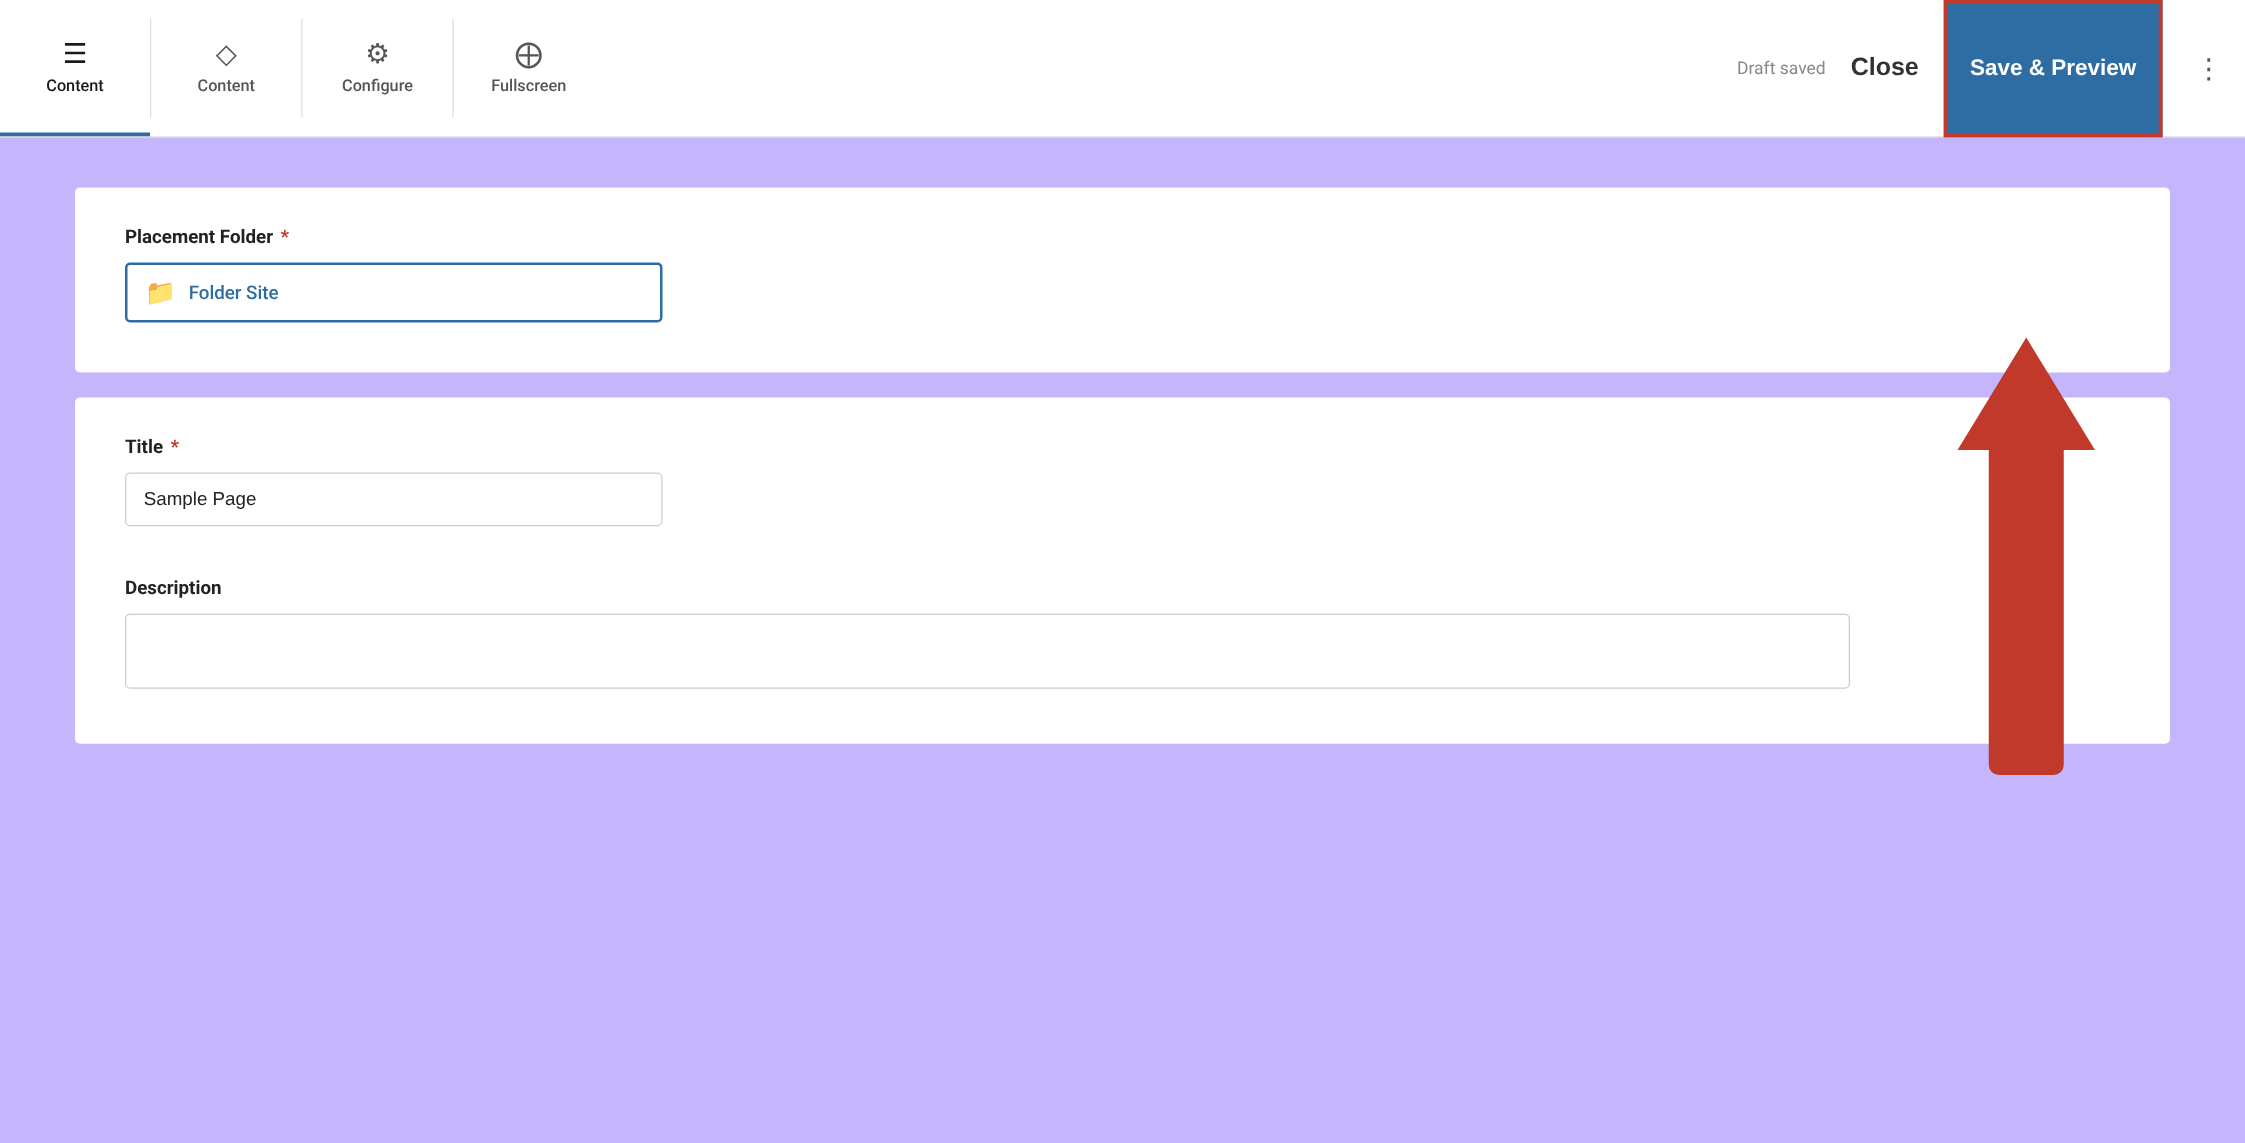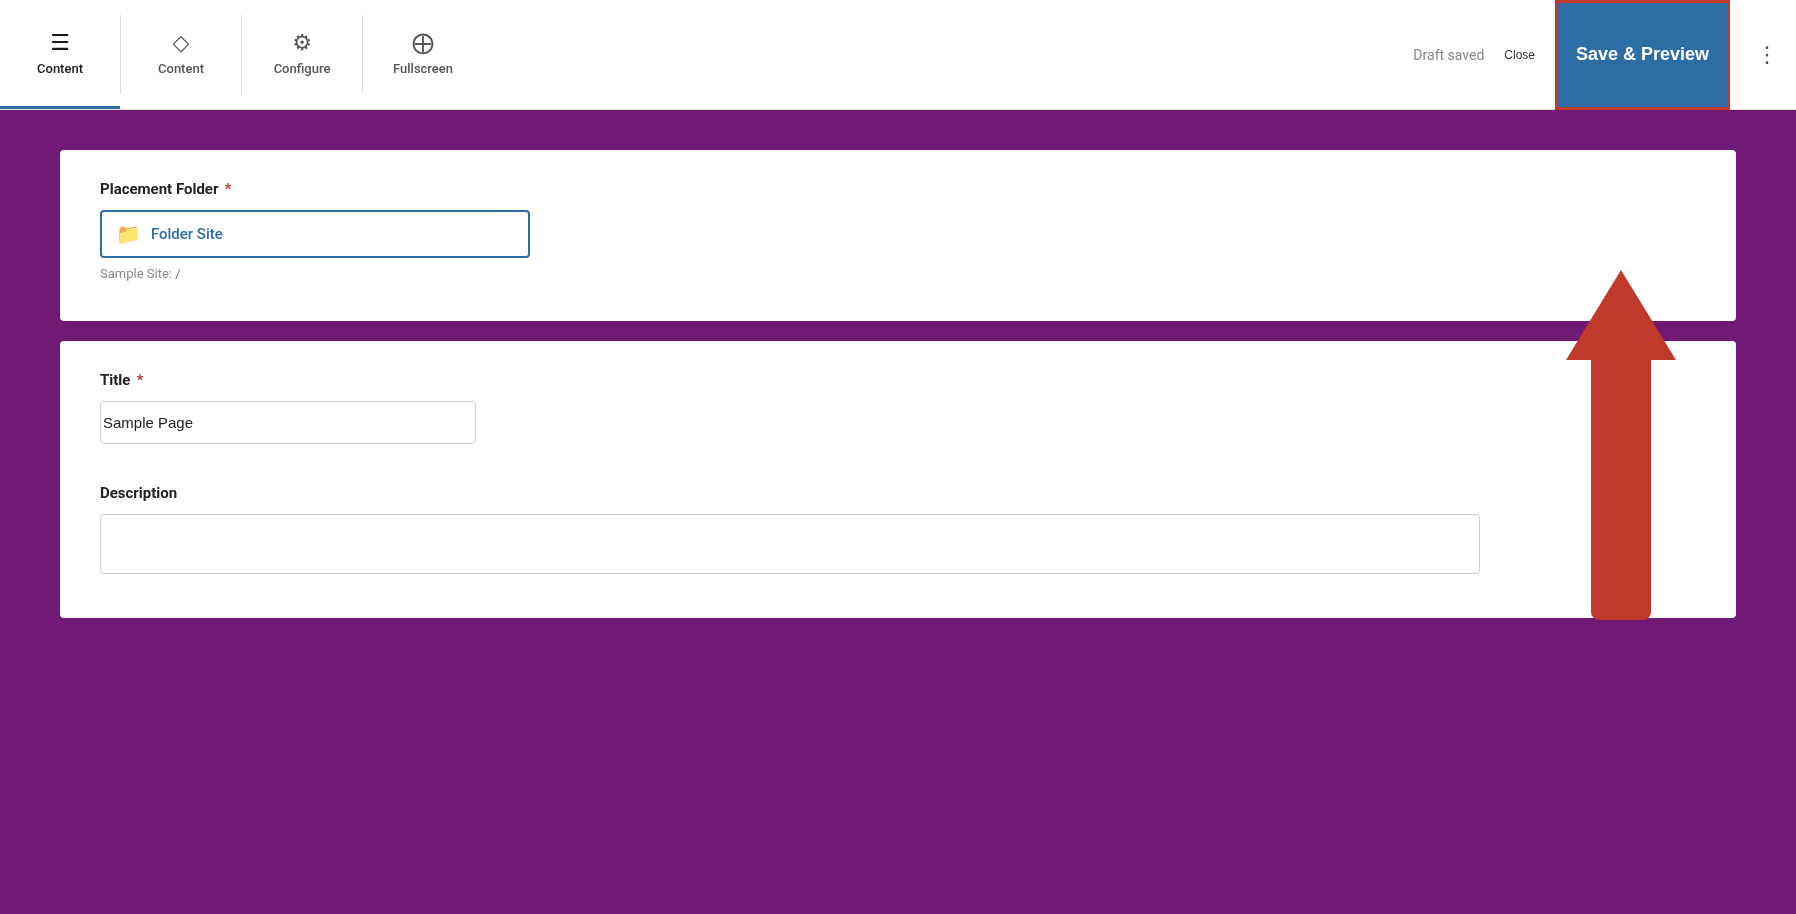--- a/index.html
+++ b/index.html
@@ -62,22 +62,22 @@
       gap: 8px;
     }
 
     .draft-saved {
       color: #888;
       font-size: 14px;
     }
 
     .close-btn {
       color: #333;
-      font-size: 12px;
-      font-weight: 400;
+      font-size: 20px;
+      font-weight: 700;
       cursor: pointer;
       background: none;
       border: none;
       padding: 8px 12px;
     }
 
     .save-preview-btn {
       background: #2e6da4;
       color: white;
       font-size: 18px;
@@ -99,21 +99,21 @@
       cursor: pointer;
       background: none;
       border: none;
       padding: 0 18px;
       display: flex;
       align-items: center;
     }
 
     
     .main-content {
-      background: #701a75;
+      background: #c4b5fd;
       padding: 40px 60px;
       height: calc(914px - 110px);
       position: relative;
       overflow-y: auto;
     }
 
     .form-section {
       background: #ffffff;
       border-radius: 4px;
       padding: 30px 40px 40px;
@@ -160,22 +160,22 @@
 
     .placement-hint {
       color: #888;
       font-size: 13px;
       margin-top: 8px;
     }
 
     .title-input {
       border: 1px solid #ccc;
       border-radius: 4px;
-      padding: 12px 2px;
-      width: 376px;
+      padding: 12px 14px;
+      width: 430px;
       font-size: 15px;
       color: #222;
       outline: none;
     }
 
     .description-label {
       font-size: 15px;
       font-weight: 700;
       color: #222;
       margin-bottom: 12px;
@@ -262,21 +262,20 @@
 
   <div class="form-section">
     <div class="field-label">
       <span>Placement Folder</span>
       <span class="required-star">*</span>
     </div>
     <div class="placement-input">
       <span class="folder-icon">📁</span>
       <span class="placement-text">Folder Site</span>
     </div>
-    <div class="placement-hint">Sample Site: /</div>
   </div>
 
   <div class="form-section">
     <div class="field-label">
       <span>Title</span>
       <span class="required-star">*</span>
     </div>
     <input type="text" class="title-input" value="Sample Page" style="">
 
     <div class="description-label" style="margin-top: 40px;">Description</div>

